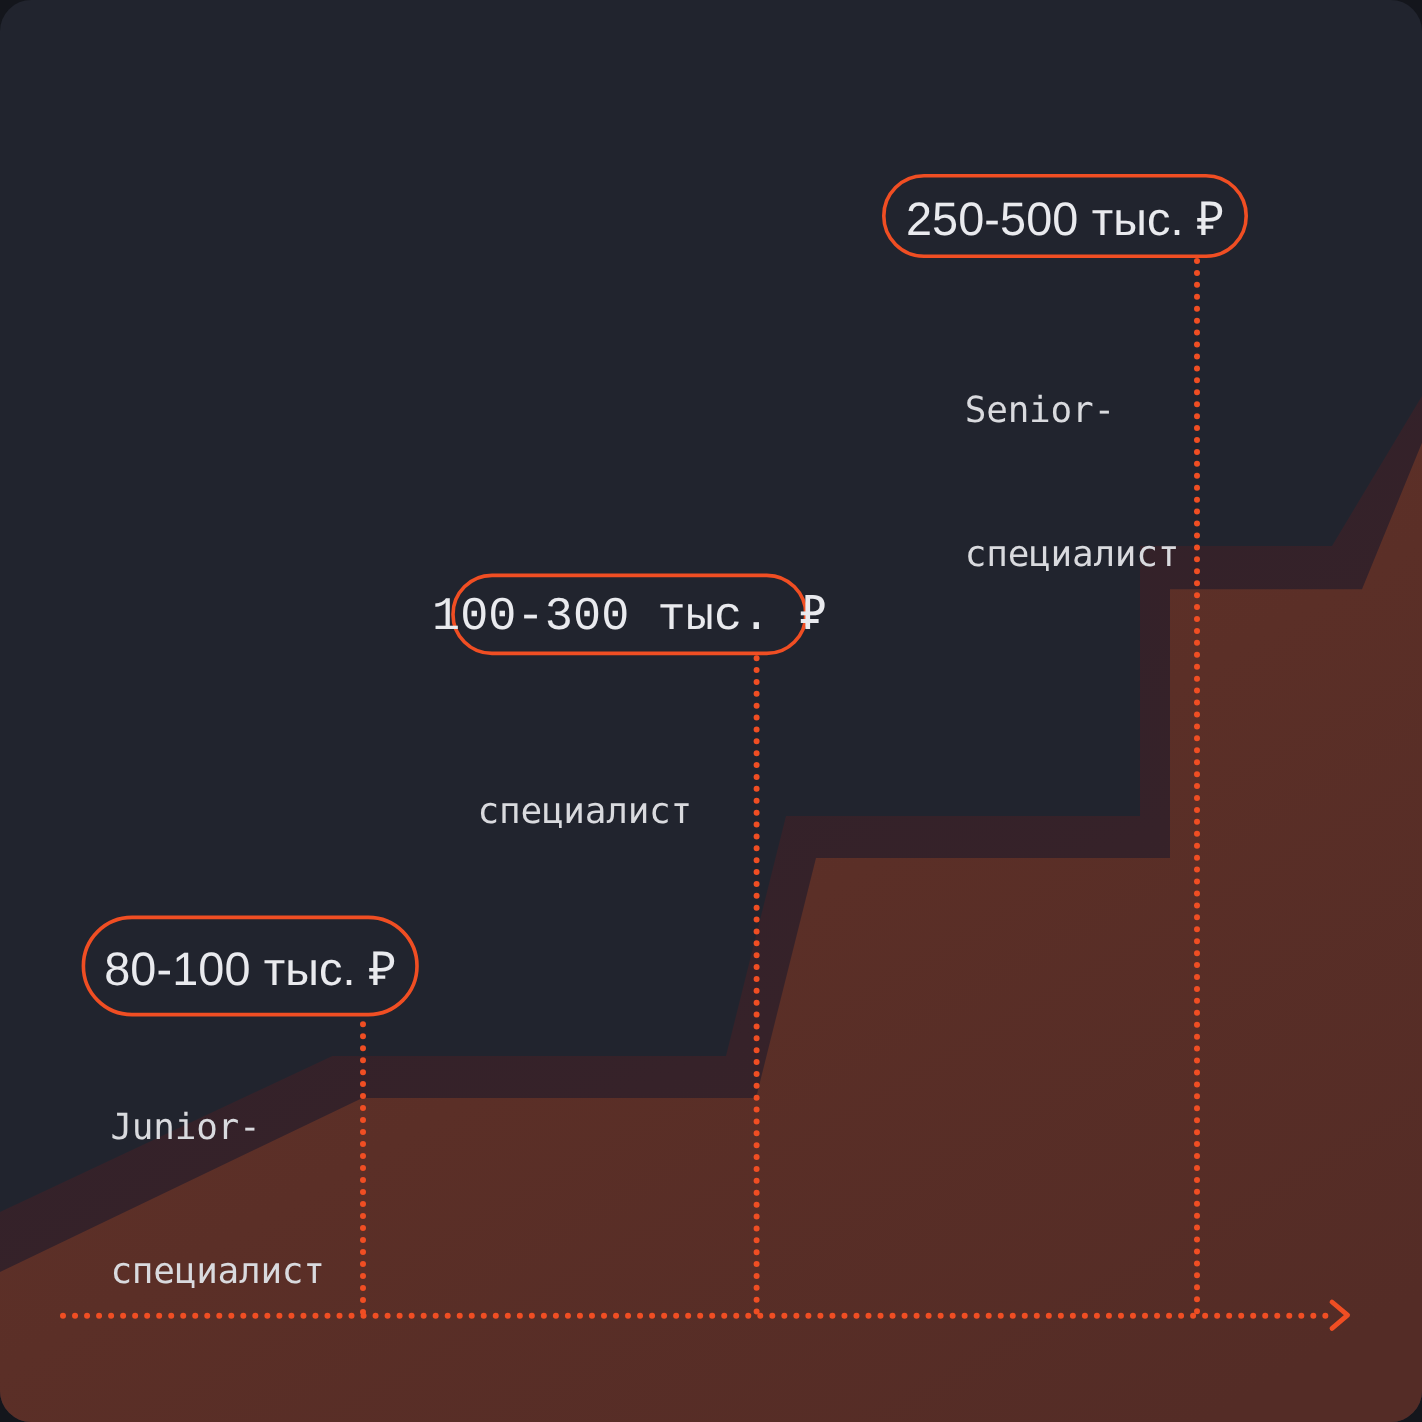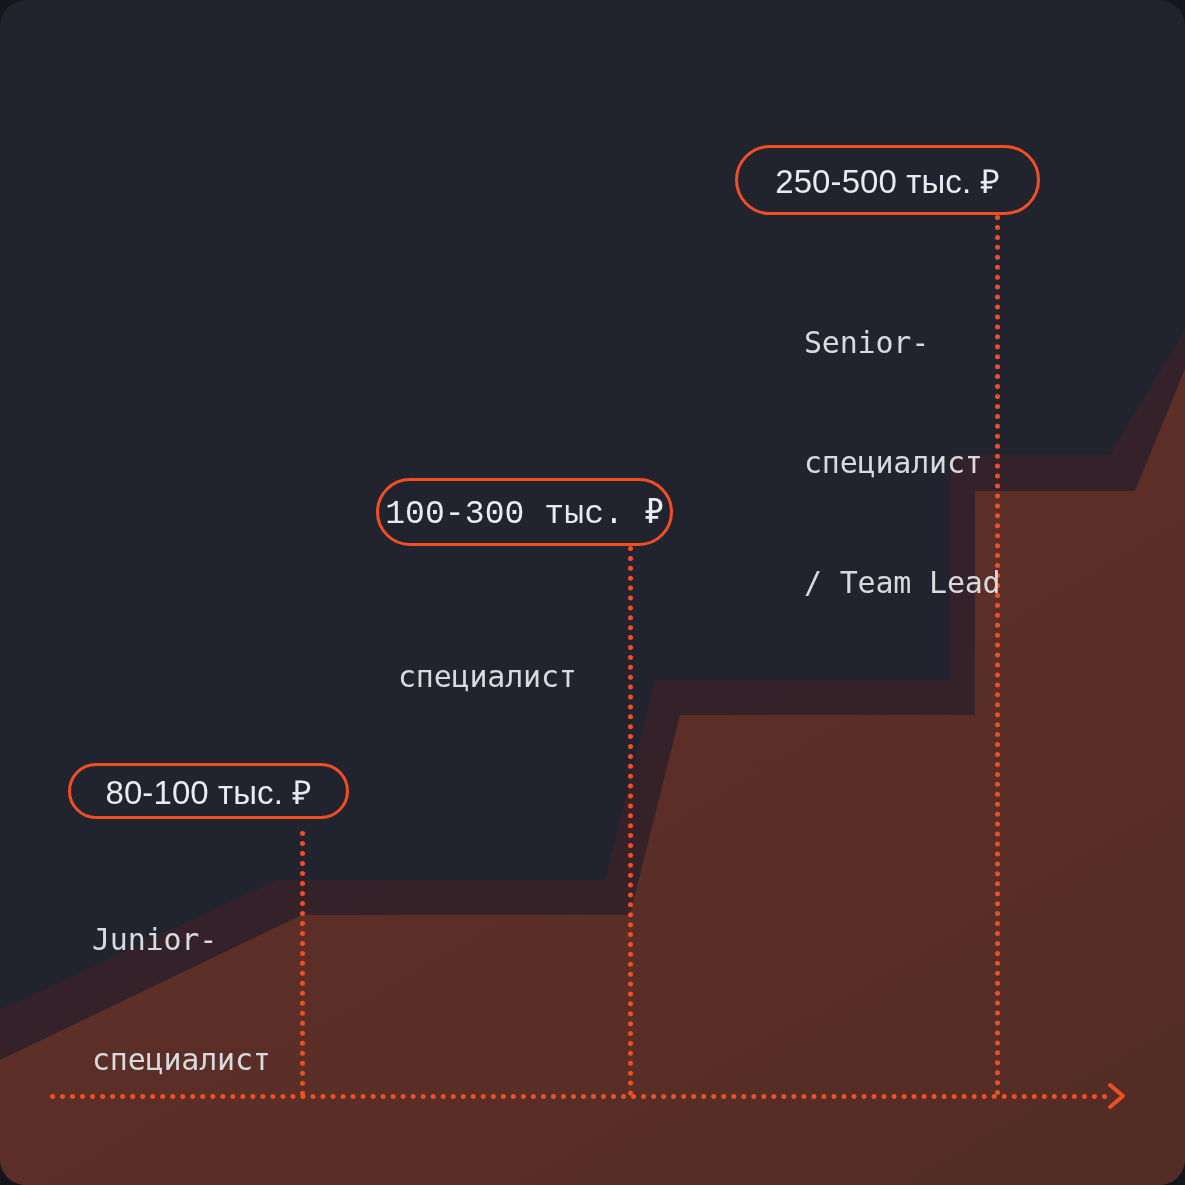--- a/index.html
+++ b/index.html
@@ -49,41 +49,41 @@
   .pill{
     position:absolute;
     display:flex;
     align-items:center;
     justify-content:center;
     box-sizing:border-box;
     background:#21242e;
     border:3px solid #f04e23;
     border-radius:999px;
     color:#e9eaee;
-    font-size:33px;
+    font-size:39px;
     font-weight:400;
     letter-spacing:0.1px;
     white-space:nowrap;
     z-index:20;
   }
 
   
   .role{
     position:absolute;
     color:#d9dade;
     font-family:"DejaVu Sans Mono","Liberation Mono",monospace;
     font-size:30px;
     line-height:40px;
     letter-spacing:-0.2px;
     white-space:pre;
     z-index:20;
   }
 
   
-  #pill-junior{left:68px;  top:763px; width:281px; height:56px;}
+  #pill-junior{left:68px;  top:763px; width:281px; height:84px;}
   #pill-middle{left:376px; top:478px; width:297px; height:68px;font-family:Liberation Mono, monospace;}
   #pill-senior{left:735px; top:145px; width:305px; height:70px;}
 
   #role-junior{left:92px;  top:840px;}
   #role-middle{left:398px; top:577px;}
   #role-senior{left:762px; top:243px;margin-left:42px;}
 
   #vg-1{left:300px; top:831px;  height:265px;}
   #vg-2{left:628px; top:546px;  height:550px;}
   #vg-3{left:995px; top:215px;  height:881px;}
@@ -151,16 +151,15 @@
     <div>специалист</div>
   </div>
 
   <div class="role" id="role-middle">
     <div>специалист</div>
   </div>
 
   <div class="role" id="role-senior">
     <div>Senior-</div>
     <div>специалист</div>
-    <div>/ Team Lead</div>
   </div>
 
 </div>
 
 </body></html>

